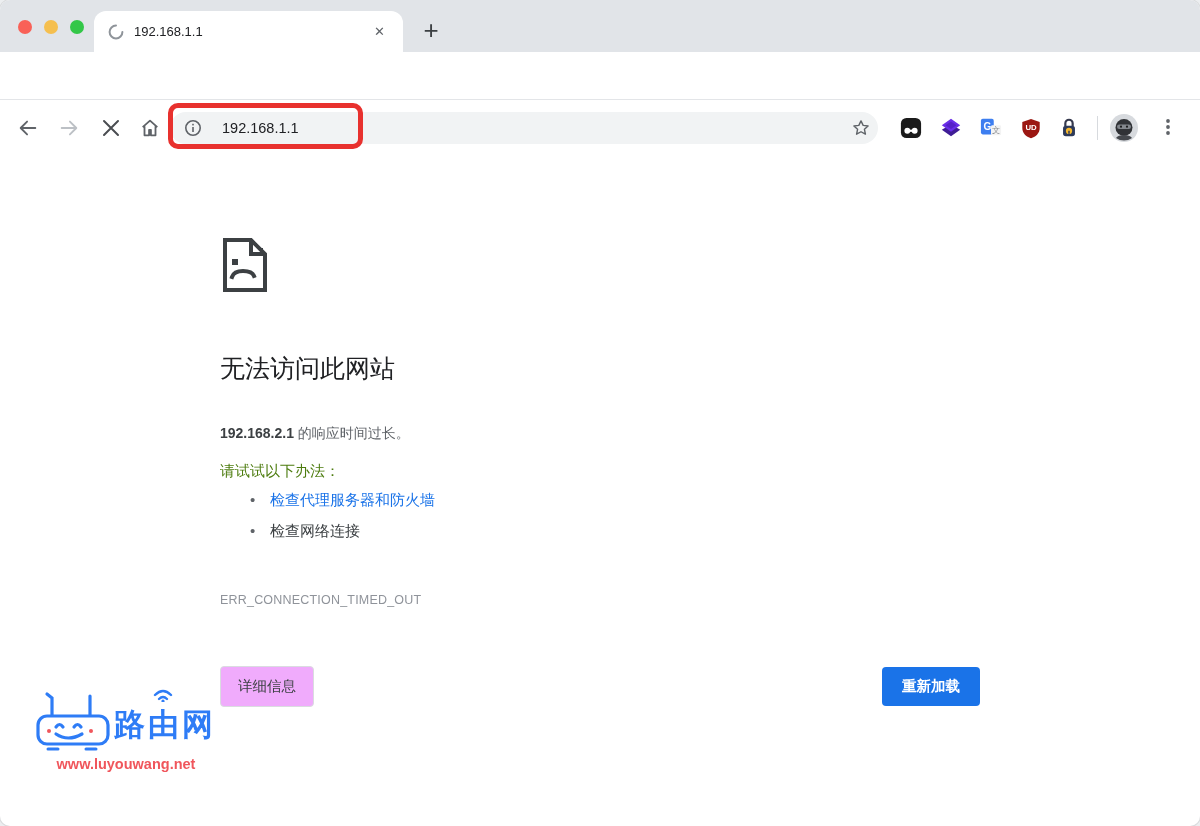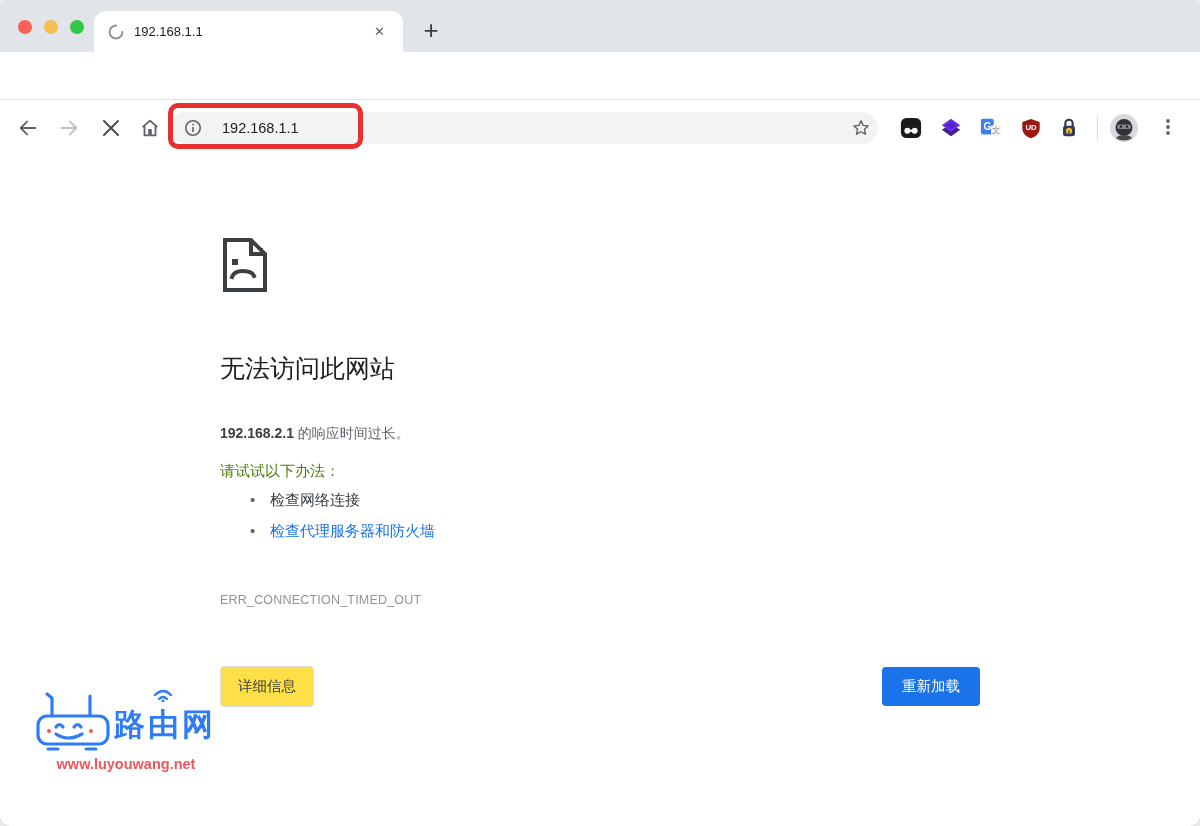--- a/index.html
+++ b/index.html
@@ -31,22 +31,22 @@
   .err-heading{position:absolute;left:220px;top:352px;font-size:25px;font-weight:500;color:#202124;}
   .err-msg{position:absolute;left:220px;top:411px;font-size:14px;color:#5f6368;}
   .err-msg .host{font-weight:700;color:#3c4043;}
   .sugg-intro{position:absolute;left:220px;top:462px;font-size:15px;color:#4d7c0f;}
   .sugg-list{position:absolute;left:220px;top:484px;margin:0;padding:0;list-style:none;}
   .sugg-list li{position:relative;padding-left:50px;height:31px;line-height:31px;font-size:15px;}
   .sugg-list li::before{content:"•";position:absolute;left:30px;color:#5f6368;font-size:15px;}
   .sugg-plain{color:#3c4043;}
   .sugg-link{color:#1a73e8;text-decoration:none;cursor:pointer;}
   .err-code{position:absolute;left:220px;top:573px;font-size:12.5px;color:#8f939a;letter-spacing:.2px;margin-top:20px;}
-  .btn-details{position:absolute;left:220px;top:666px;background:#fde047;border:1px solid #dadce0;border-radius:4px;color:#3c4043;font-size:14.5px;padding:10px 17px;font-family:inherit;cursor:pointer;}
-  .btn-reload{position:absolute;right:220px;top:667px;background:#1a73e8;border:none;border-radius:4px;color:#fff;font-size:14.5px;font-weight:400;padding:10px 20px;font-family:inherit;cursor:pointer;}
+  .btn-details{position:absolute;left:220px;top:666px;background:#f0abfc;border:1px solid #dadce0;border-radius:4px;color:#3c4043;font-size:14.5px;padding:10px 17px;font-family:inherit;cursor:pointer;}
+  .btn-reload{position:absolute;right:220px;top:667px;background:#1a73e8;border:none;border-radius:4px;color:#fff;font-size:14.5px;font-weight:700;padding:10px 20px;font-family:inherit;cursor:pointer;}
   
   .watermark{position:absolute;left:34px;top:688px;width:200px;height:92px;}
   .wm-router{position:absolute;left:0;top:2px;}
   .wm-brand{position:absolute;left:80px;top:16px;font-size:31px;font-weight:700;color:#2e7cf6;letter-spacing:3px;white-space:nowrap;}
   .wm-wifi{position:absolute;left:114px;top:-2px;}
   .wm-url{position:absolute;left:0;top:68px;width:184px;text-align:center;font-size:14.5px;font-weight:700;color:#f0565c;}
 </style>
 </head>
 <body>
 
@@ -179,22 +179,22 @@
       </svg>
   </div>
 
   <div class="err-heading">无法访问此网站</div>
 
   <p class="err-msg"><span class="host">192.168.2.1</span><span> 的响应时间过长。</span></p>
 
   <div class="sugg-intro">请试试以下办法：</div>
 
   <ul class="sugg-list">
+    <li><a class="sugg-link">检查代理服务器和防火墙</a></li>
     <li><span class="sugg-plain">检查网络连接</span></li>
-    <li><a class="sugg-link">检查代理服务器和防火墙</a></li>
   </ul>
 
   <div class="err-code">ERR_CONNECTION_TIMED_OUT</div>
 
   <button class="btn-details">详细信息</button>
   <button class="btn-reload">重新加载</button>
 
   <div class="watermark">
     <span class="wm-router">
       <svg width="78" height="66" viewBox="0 0 78 66">

